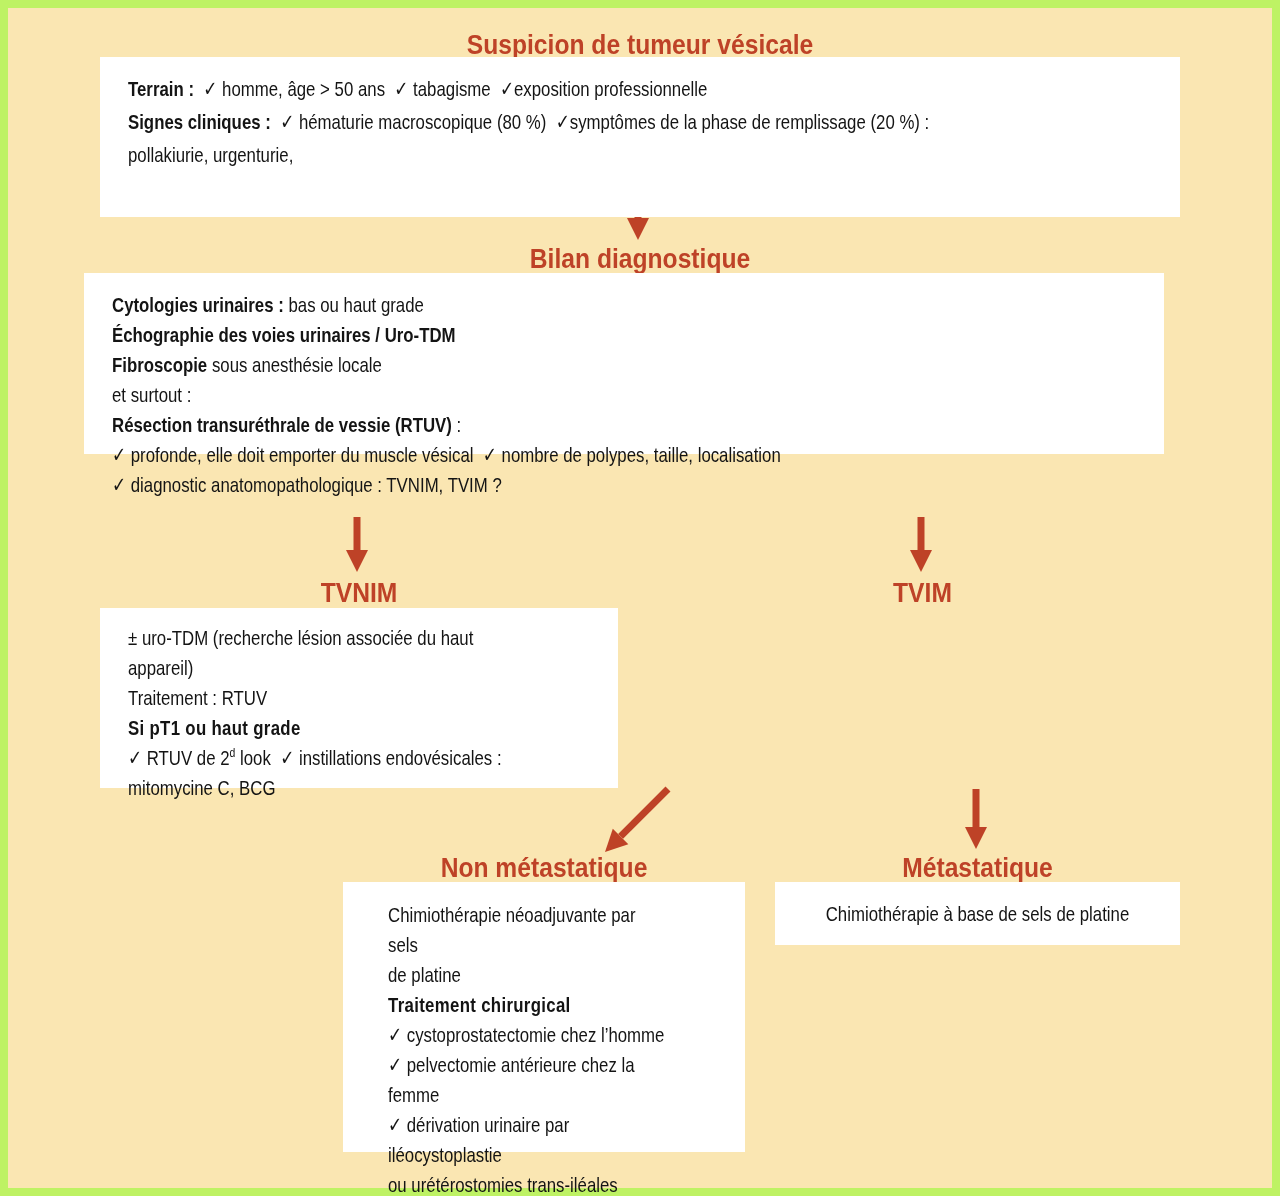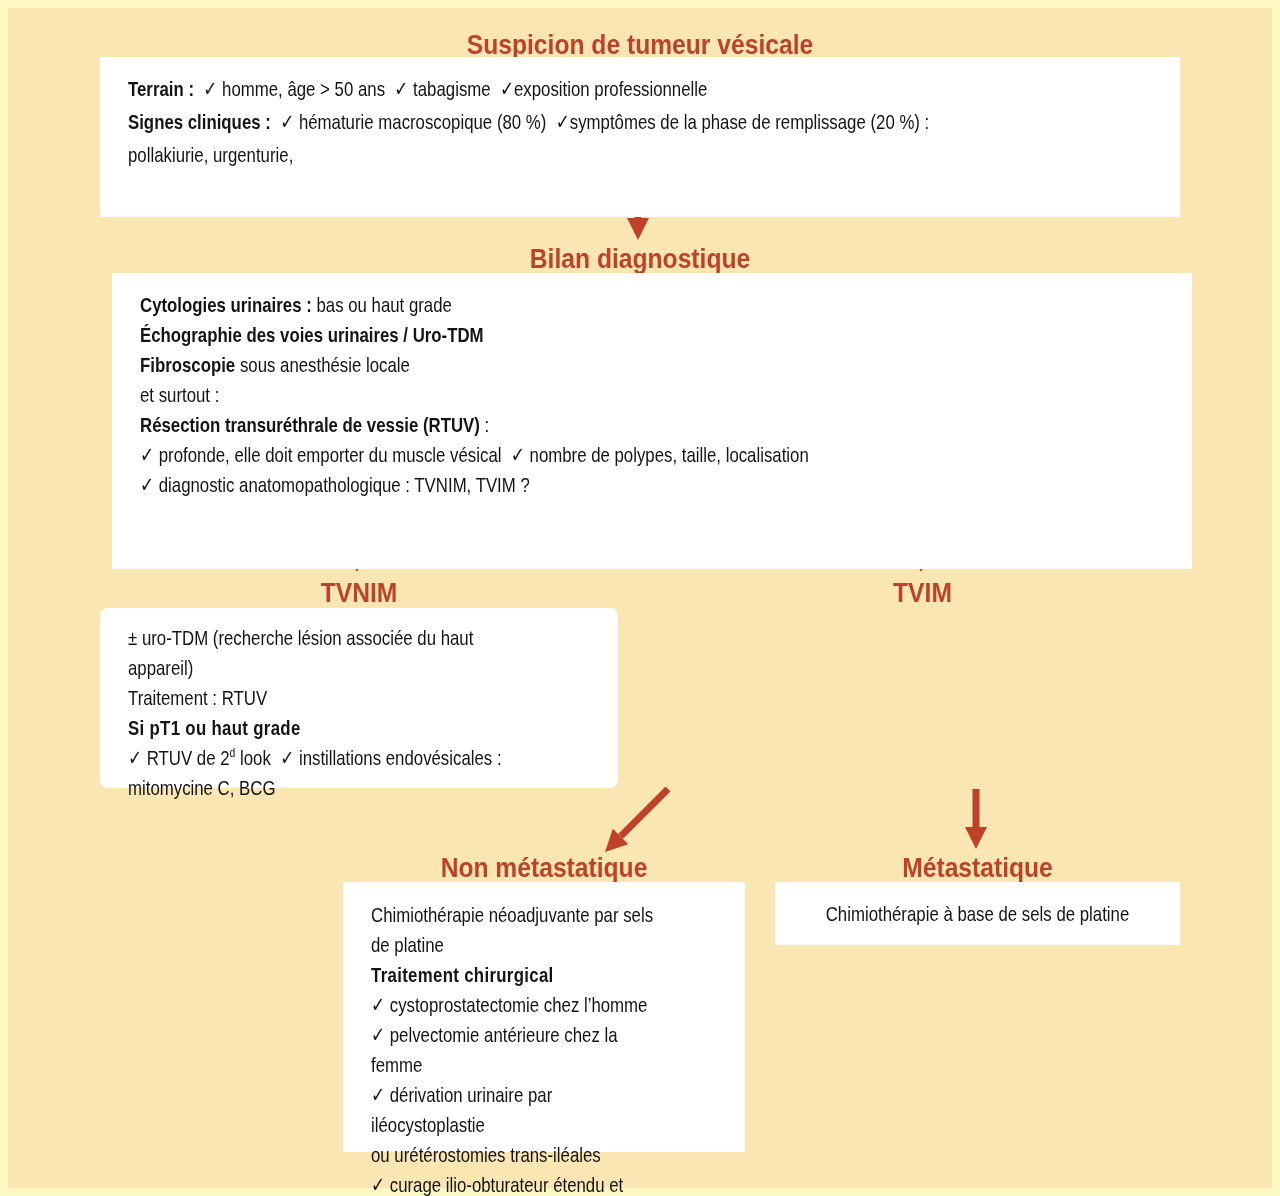--- a/index.html
+++ b/index.html
@@ -11,21 +11,21 @@
   html,body{margin:0;padding:0;}
   body{
     font-family:"Liberation Sans","DejaVu Sans",sans-serif;
     color:var(--ink);
     background:#ffffff;
   }
   #canvas{
     position:relative;
     width:1280px;
     height:1196px;
-    background:#fef9c3;
+    background:#bef264;
     overflow:hidden;
   }
   #paper{
     position:absolute;
     left:8px; top:8px; right:8px; bottom:8px;
     background:var(--bg);
   }
   .box{
     position:absolute;
     background:var(--box);
@@ -97,46 +97,46 @@
   <div class="title" style="left:240px;top:30px;width:800px;">Suspicion de tumeur vésicale</div>
 
   <div class="box" style="left:100px;top:57px;width:1080px;height:160px;padding:15px 14px 0 28px;">
     <div class="line" style="line-height:33px;"><span class="b">Terrain :</span><span>  ✓ homme, âge &gt; 50 ans  ✓ tabagisme  ✓exposition professionnelle</span></div>
     <div class="line" style="line-height:33px;"><span class="b">Signes cliniques :</span><span>  ✓ hématurie macroscopique (80 %)  ✓symptômes de la phase de remplissage (20 %) :</span></div>
     <div class="line" style="line-height:33px;">pollakiurie, urgenturie,</div>
   </div>
 
   <div class="title" style="left:240px;top:244px;width:800px;">Bilan diagnostique</div>
 
-  <div class="box" style="left:112px;top:273px;width:1080px;height:296px;padding:17px 8px 0 28px;">
+  <div class="box" style="left:84px;top:273px;width:1080px;height:181px;padding:17px 8px 0 28px;">
     <div class="line"><span class="b">Cytologies urinaires :</span><span> bas ou haut grade</span></div>
     <div class="line"><span class="b">Échographie des voies urinaires / Uro-TDM</span></div>
     <div class="line"><span class="b">Fibroscopie</span><span> sous anesthésie locale</span></div>
     <div class="line">et surtout :</div>
     <div class="line"><span class="b">Résection transuréthrale de vessie (RTUV)</span><span> :</span></div>
     <div class="line">✓ profonde, elle doit emporter du muscle vésical  ✓ nombre de polypes, taille, localisation</div>
     <div class="line">✓ diagnostic anatomopathologique : TVNIM, TVIM ?</div>
   </div>
 
   <div class="title" style="left:100px;top:578px;width:518px;">TVNIM</div>
 
-  <div class="box" style="left:100px;top:608px;width:518px;height:180px;padding:15px 8px 0 28px;border-radius:8px;">
+  <div class="box" style="left:100px;top:608px;width:518px;height:180px;padding:15px 8px 0 28px;">
     <div class="line">± uro-TDM (recherche lésion associée du haut appareil)</div>
     <div class="line">Traitement : RTUV</div>
     <div class="line"><span class="bw">Si pT1 ou haut grade</span></div>
     <div class="line"><span>✓ RTUV de 2</span><sup>d</sup><span> look  ✓ instillations endovésicales :</span></div>
     <div class="line">mitomycine C, BCG</div>
   </div>
 
   <div class="title" style="left:665px;top:578px;width:515px;">TVIM</div>
 
 
   <div class="title" style="left:343px;top:853px;width:402px;">Non métastatique</div>
 
-  <div class="box" style="left:343px;top:882px;width:402px;height:270px;padding:18px 6px 0 28px;">
+  <div class="box" style="left:343px;top:882px;width:402px;height:270px;padding:18px 6px 0 45px;">
     <div class="line">Chimiothérapie néoadjuvante par sels</div>
     <div class="line">de platine</div>
     <div class="line"><span class="bw">Traitement chirurgical</span></div>
     <div class="line">✓ cystoprostatectomie chez l’homme</div>
     <div class="line">✓ pelvectomie antérieure chez la femme</div>
     <div class="line">✓ dérivation urinaire par iléocystoplastie</div>
     <div class="line">ou urétérostomies trans-iléales</div>
     <div class="line">✓ curage ilio-obturateur étendu et iliaque</div>
   </div>
 

